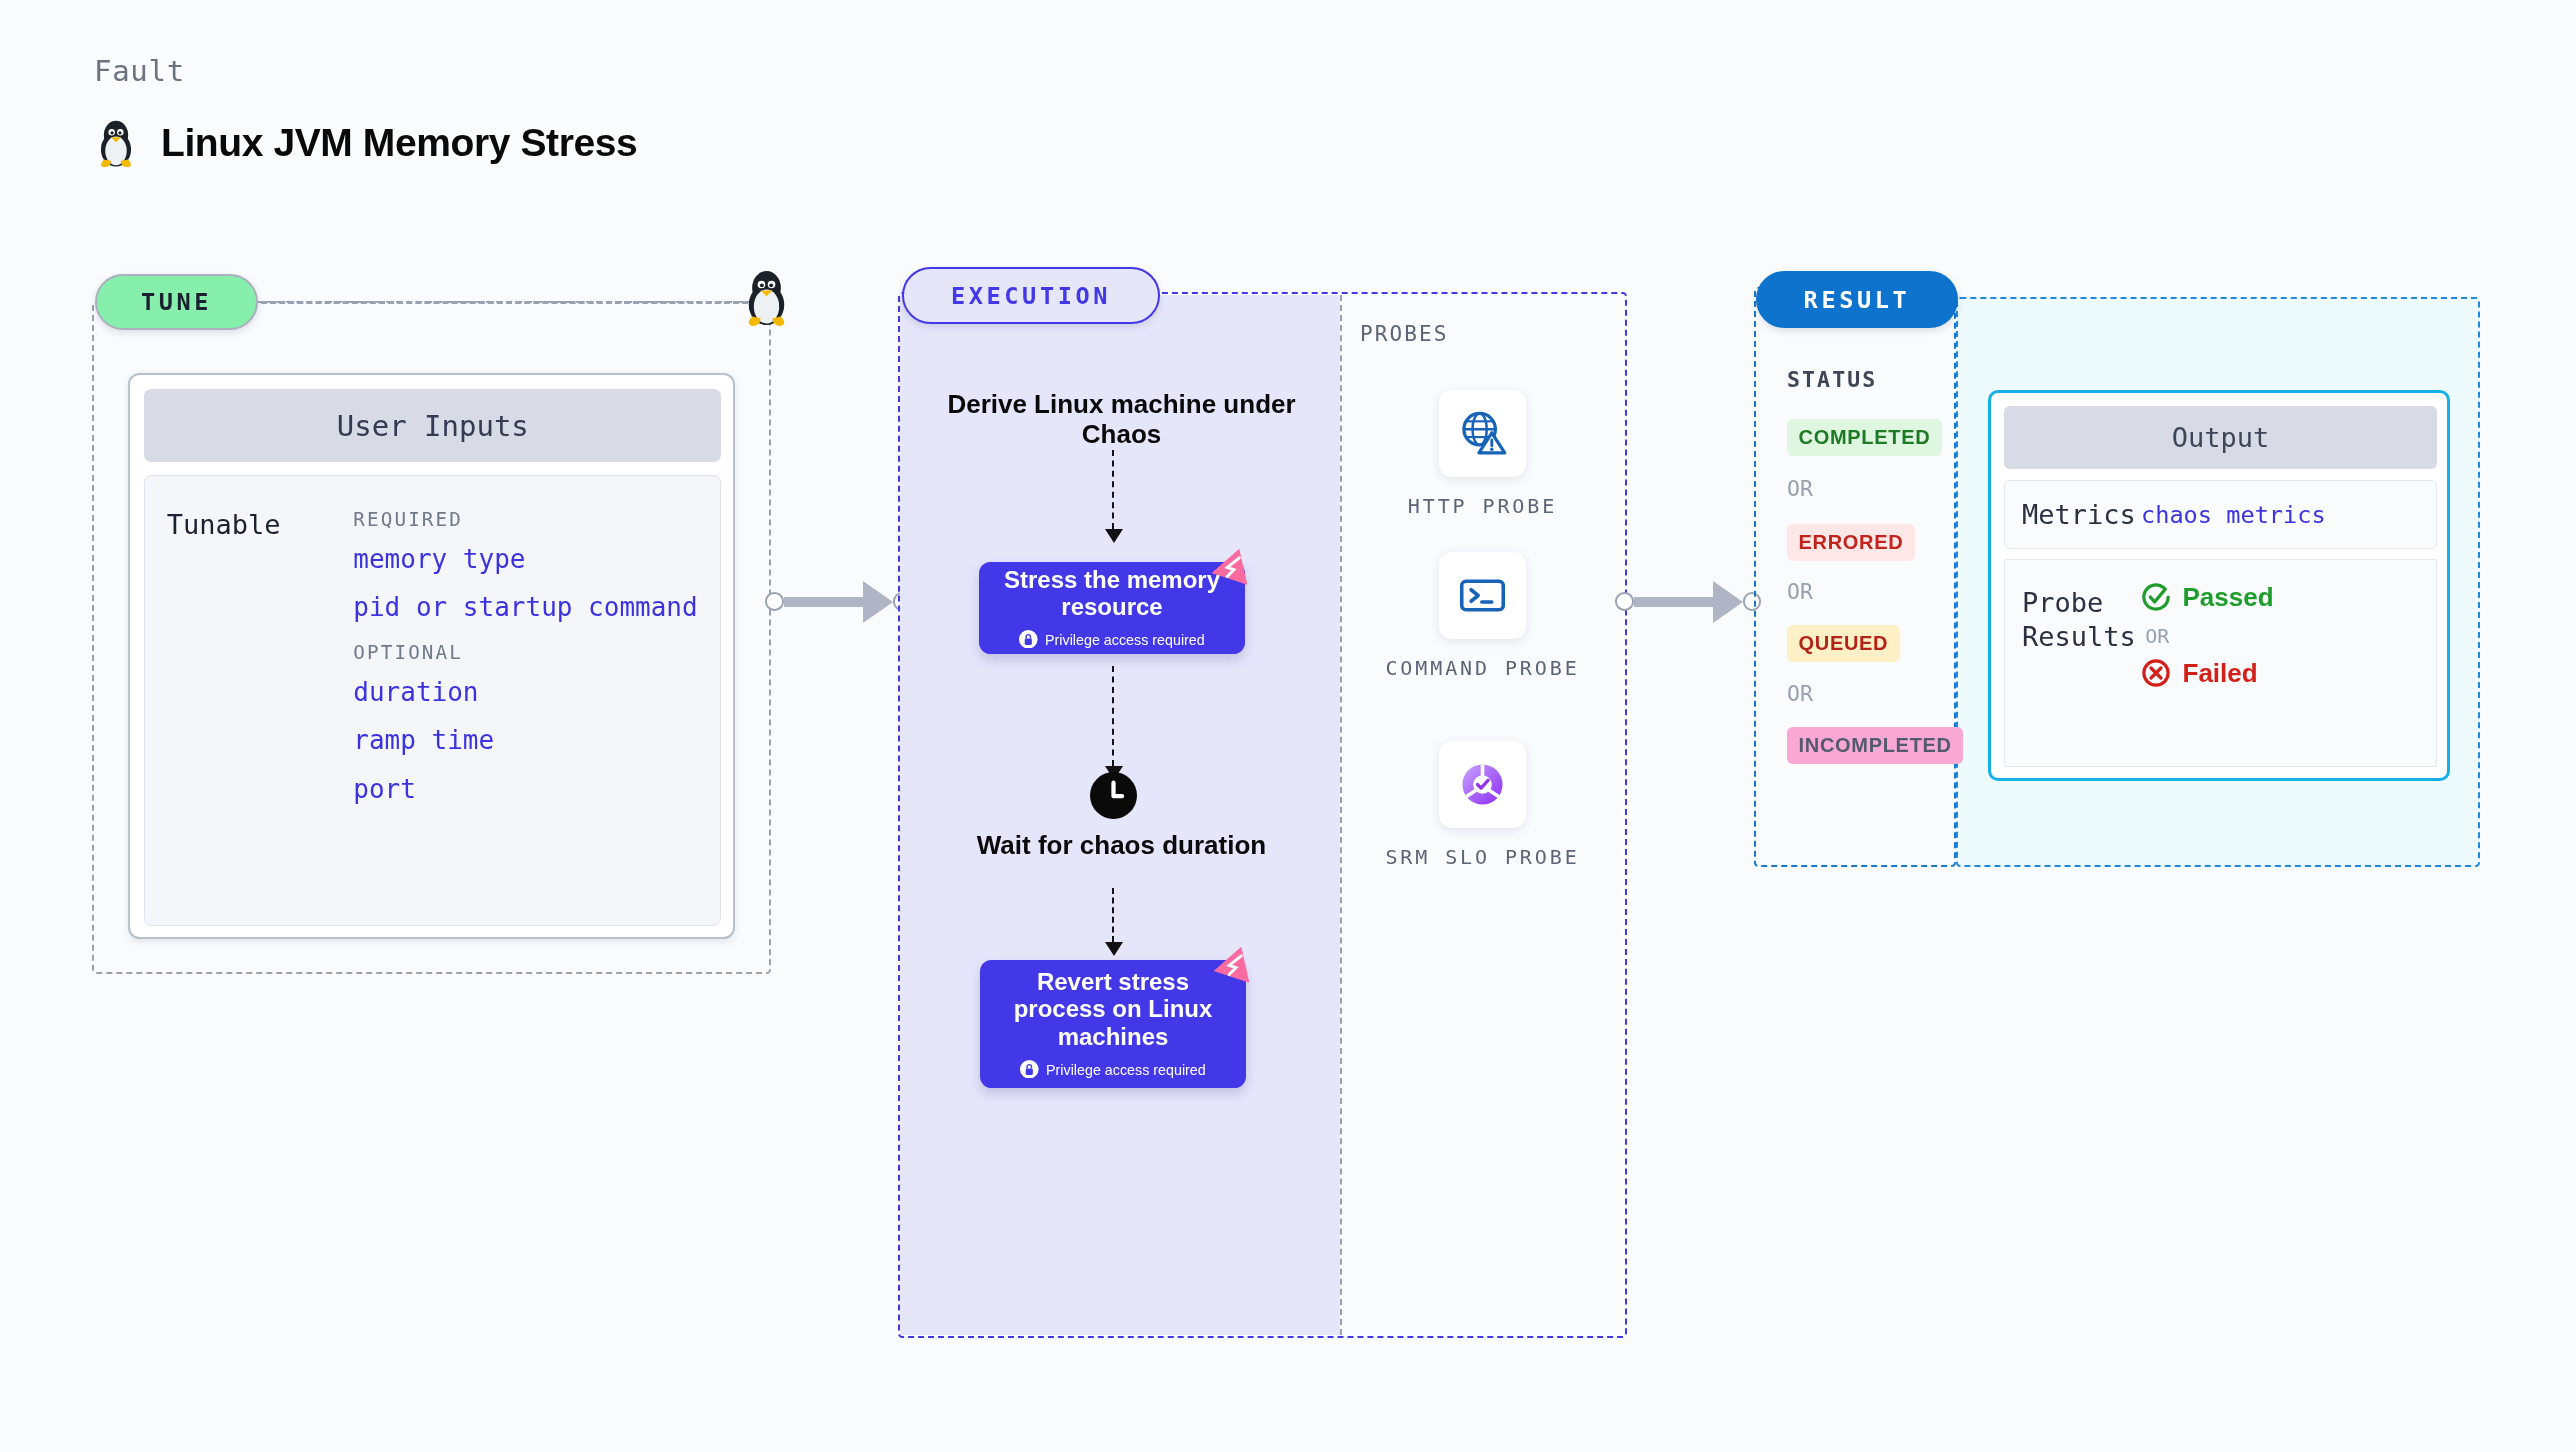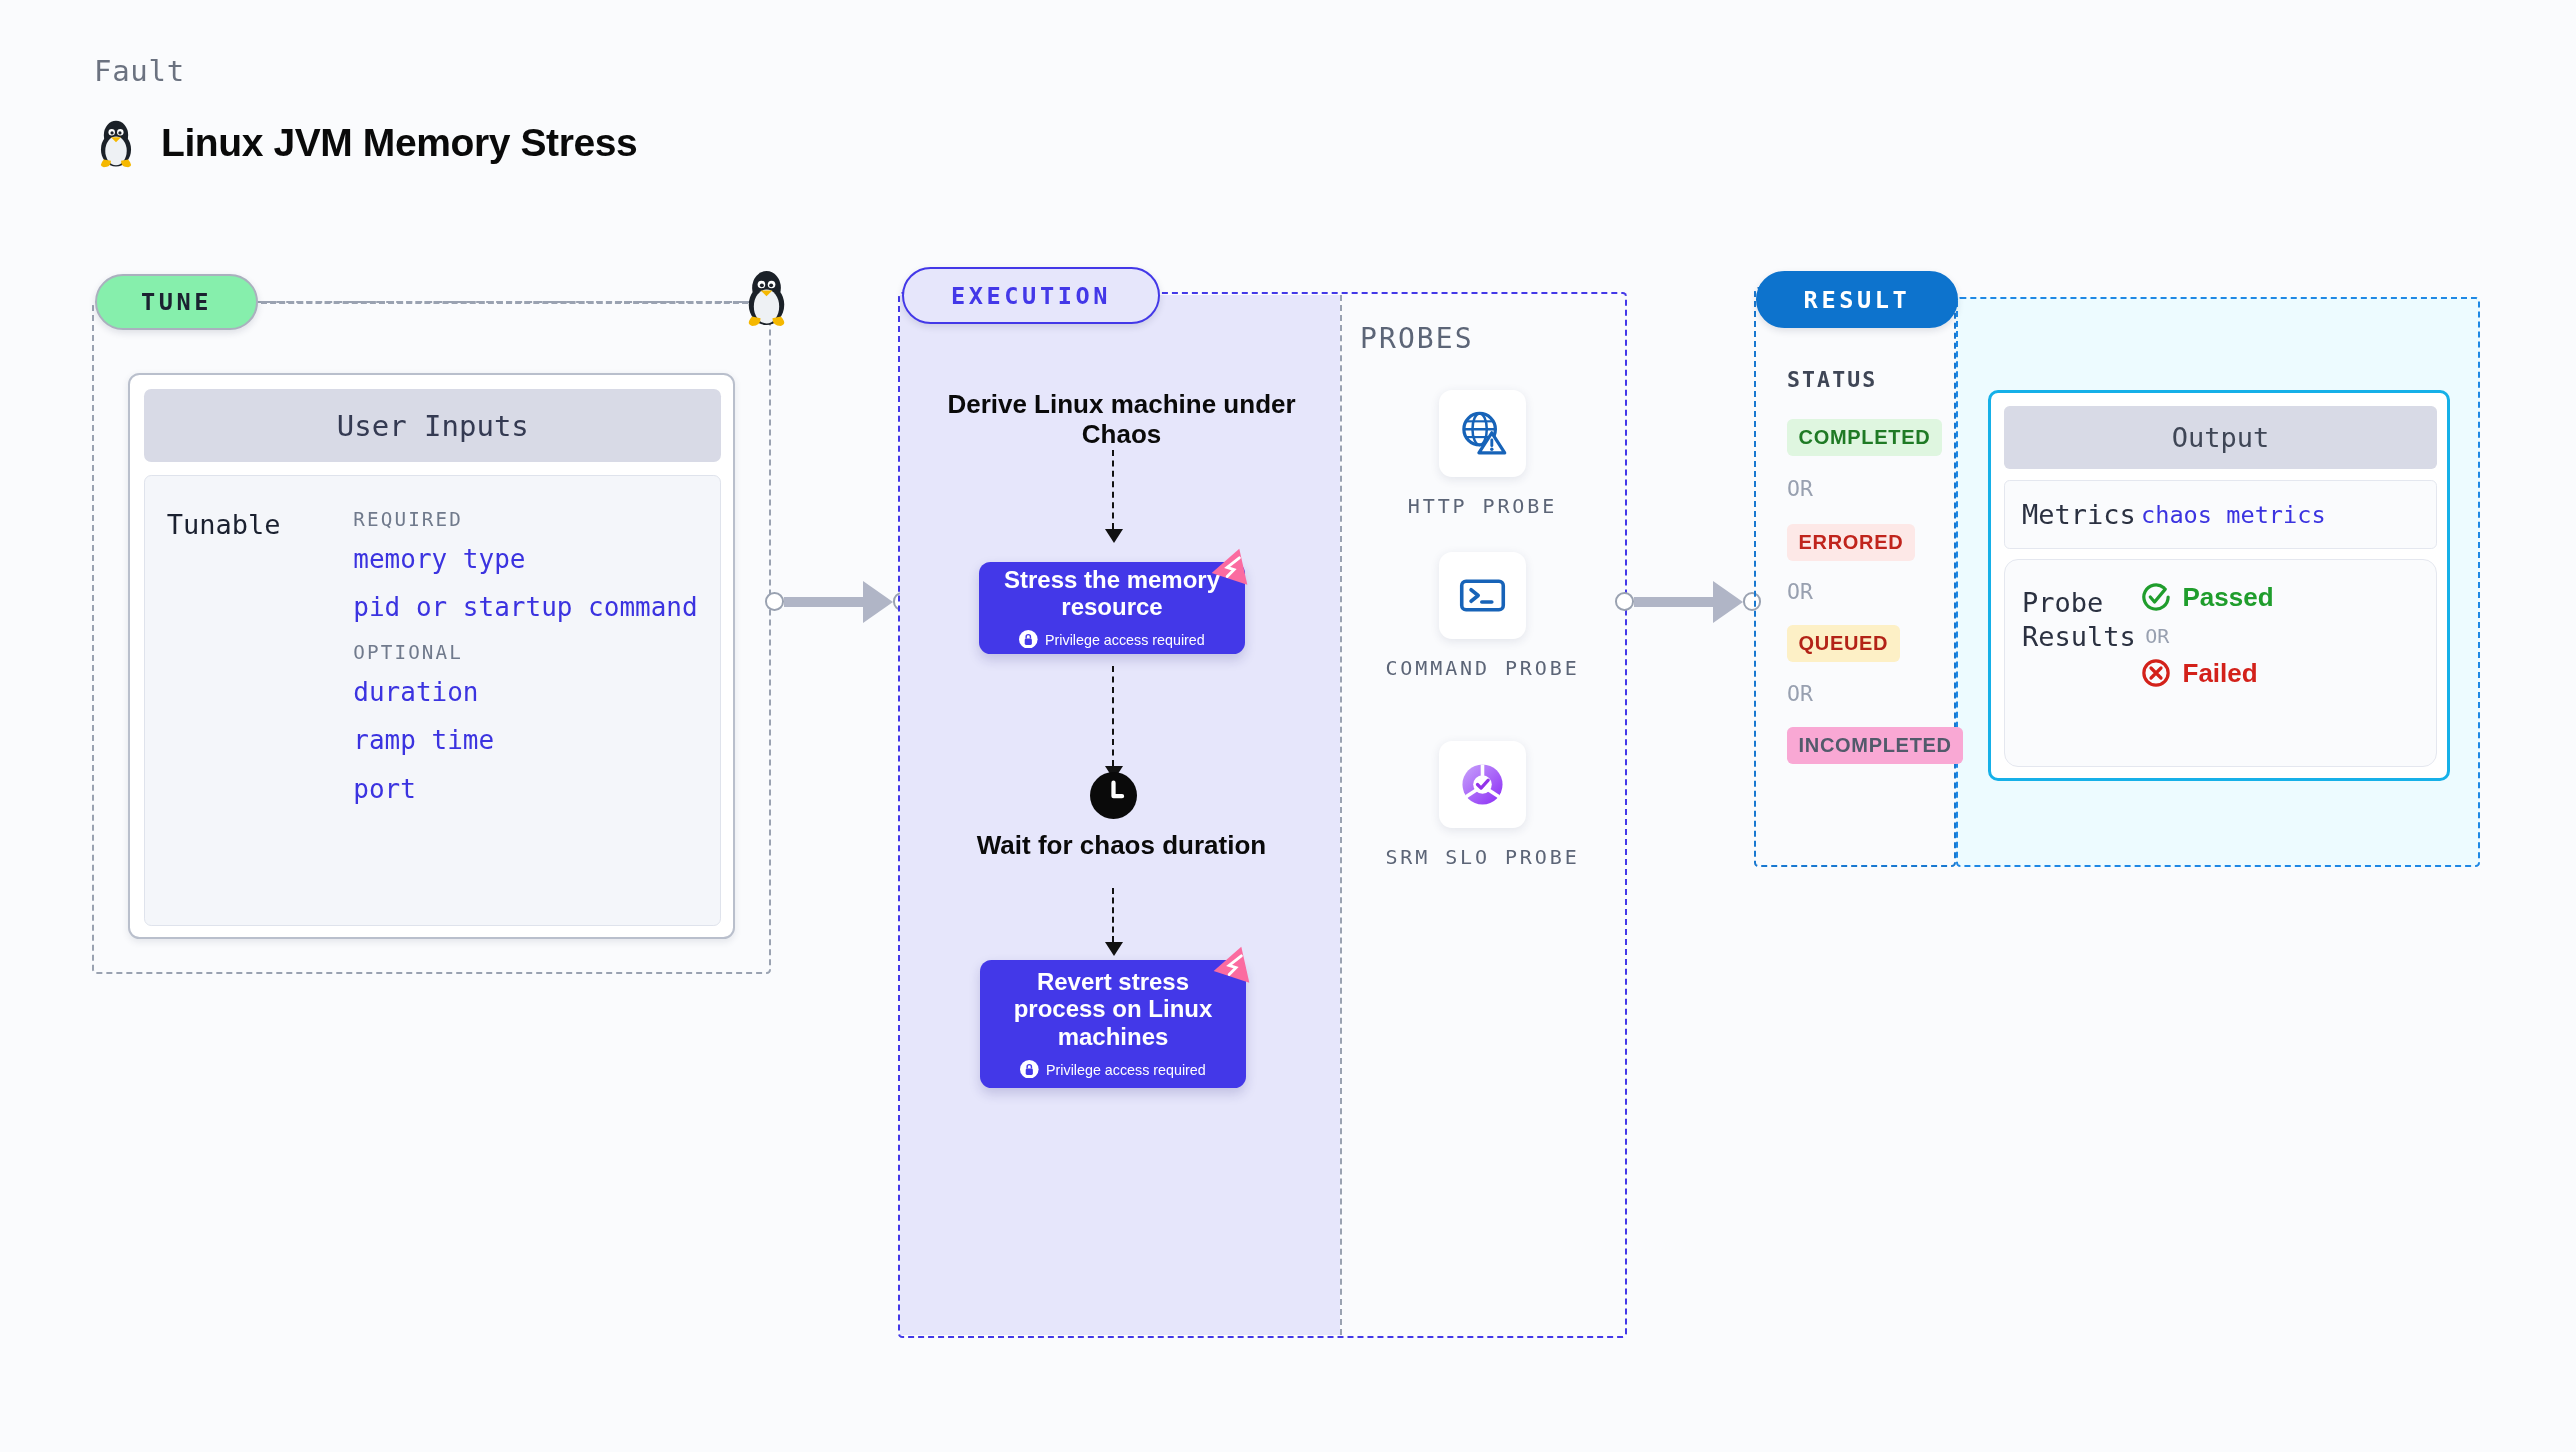--- a/index.html
+++ b/index.html
@@ -131,21 +131,21 @@
   #arrow-head-1{left:1105px;top:529px;}
   #arrow-head-2{left:1105px;top:766px;}
   #arrow-head-3{left:1105px;top:942px;}
 
   #clock-icon{position:absolute;left:1090px;top:772px;width:47px;height:47px;}
 
   
   #probes-label{
     position:absolute;left:1360px;top:322px;
     font-family:"DejaVu Sans Mono","Liberation Mono",monospace;
-    font-size:28px;color:#5c6577;letter-spacing:2.1px;
+    font-size:21px;color:#5c6577;letter-spacing:2.1px;
   }
   .probe-item{position:absolute;width:201px;display:flex;flex-direction:column;align-items:center;}
   #probe-http{left:1382px;top:390px;}
   #probe-command{left:1382px;top:552px;}
   #probe-srm{left:1382px;top:741px;}
   .probe-icon-box{
     width:87px;height:87px;background:#ffffff;border-radius:13px;
     box-shadow:0 2.9px 10px rgba(40,50,90,.10);
     display:flex;align-items:center;justify-content:center;
   }
@@ -187,21 +187,21 @@
     background:#d8dae6;border-radius:5.7px;display:flex;align-items:center;justify-content:center;
     font-family:"DejaVu Sans Mono","Liberation Mono",monospace;font-size:27px;color:#3f4656;
   }
   #metrics-row{
     position:absolute;left:13px;top:87px;width:433px;height:69px;
     background:#fafbfd;border:1.4px solid #e4e7ef;border-radius:5.7px;box-sizing:border-box;
     display:flex;align-items:center;
   }
   #probe-results-row{
     position:absolute;left:13px;top:166px;width:433px;height:208px;
-    background:#fafbfd;border:1.4px solid #e4e7ef;border-radius:14px;box-sizing:border-box;
+    background:#fafbfd;border:1.4px solid #e4e7ef;border-radius:2px;box-sizing:border-box;
     display:flex;
   }
   .out-key{
     font-family:"DejaVu Sans Mono","Liberation Mono",monospace;
     font-size:27px;color:#2b3141;line-height:1.25;padding-left:17px;width:136px;box-sizing:border-box;
   }
   .out-val-mono{
     font-family:"DejaVu Sans Mono","Liberation Mono",monospace;
     font-size:23.6px;color:#3b33e0;
   }

